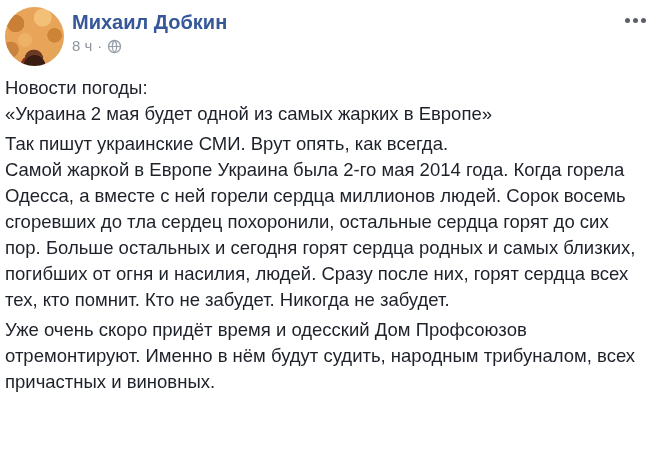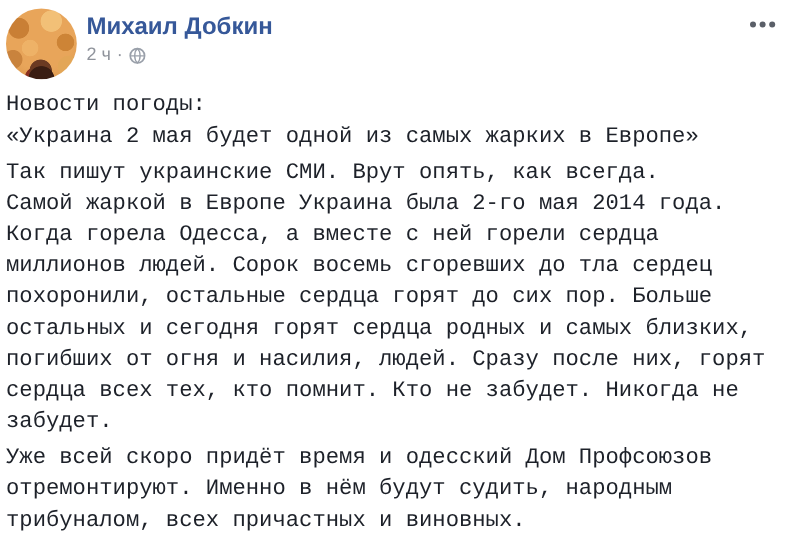--- a/index.html
+++ b/index.html
@@ -59,35 +59,35 @@
     background: var(--dots, #5a5f68); display: block;
   }
 
   
   .post-text {
     padding: 9px 5px 0 5px;
     color: var(--body-text, #1d2129);
     font-size: 18.5px; line-height: 26px;
     letter-spacing: 0;
   }
-  .post-text p { margin: 0 0 4px 0; white-space: pre-line; font-family: Liberation Mono, monospace; }
+  .post-text p { margin: 0 0 4px 0; white-space: pre-line; }
   .post-text p:last-child { margin-bottom: 0; }
 </style>
 </head>
 <body style="background: rgb(255, 255, 255);">
 
 <div class="page">
 
   <div class="post-header">
     <div class="avatar"></div>
 
     <div class="header-info">
       <a class="author">Михаил Добкин</a>
       <div class="meta">
-        <span class="timestamp">2 ч</span>
+        <span class="timestamp">8 ч</span>
         <span class="sep">·</span>
         <span class="globe">
           <svg width="15" height="15" viewBox="0 0 16 16" aria-hidden="true">
             <circle cx="8" cy="8" r="6.4" fill="none" stroke="#9aa0aa" stroke-width="1.5"></circle>
             <path d="M1.6 8 H14.4" fill="none" stroke="#9aa0aa" stroke-width="1.2"></path>
             <path d="M8 1.6 C11.2 4.4 11.2 11.6 8 14.4 C4.8 11.6 4.8 4.4 8 1.6 Z" fill="none" stroke="#9aa0aa" stroke-width="1.2"></path>
           </svg>
         </span>
       </div>
     </div>
@@ -99,16 +99,16 @@
           <i></i>
       </span>
     </div>
   </div>
 
   <div class="post-text">
       <p>Новости погоды:
 «Украина 2 мая будет одной из самых жарких в Европе»</p>
       <p>Так пишут украинские СМИ. Врут опять, как всегда.
 Самой жаркой в Европе Украина была 2-го мая 2014 года. Когда горела Одесса, а вместе с ней горели сердца миллионов людей. Сорок восемь сгоревших до тла сердец похоронили, остальные сердца горят до сих пор. Больше остальных и сегодня горят сердца родных и самых близких, погибших от огня и насилия, людей. Сразу после них, горят сердца всех тех, кто помнит. Кто не забудет. Никогда не забудет.</p>
-      <p>Уже всей скоро придёт время и одесский Дом Профсоюзов отремонтируют. Именно в нём будут судить, народным трибуналом, всех причастных и виновных.</p>
+      <p>Уже очень скоро придёт время и одесский Дом Профсоюзов отремонтируют. Именно в нём будут судить, народным трибуналом, всех причастных и виновных.</p>
     </div>
 
 </div>
 
 </body></html>

